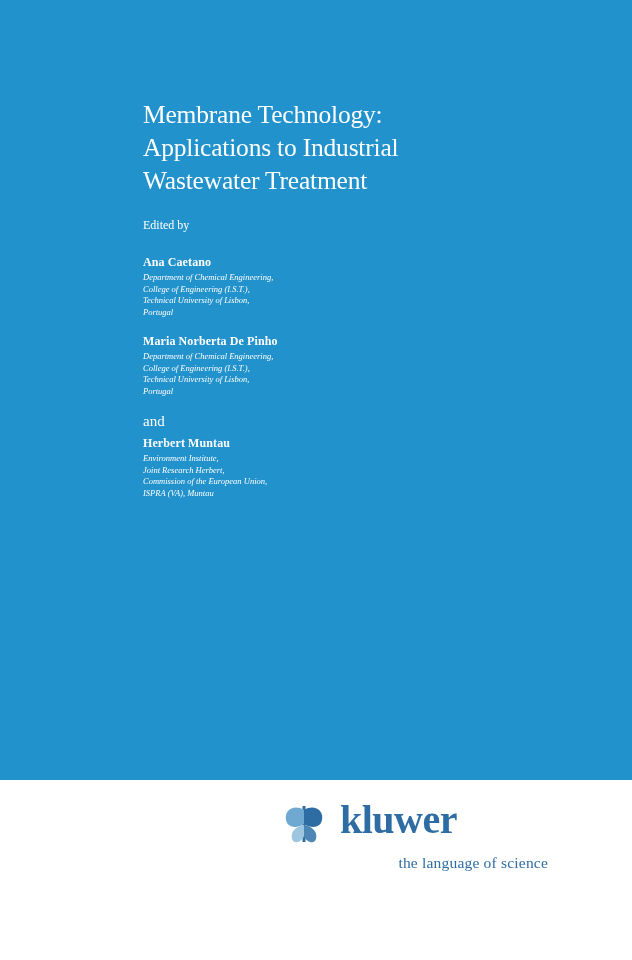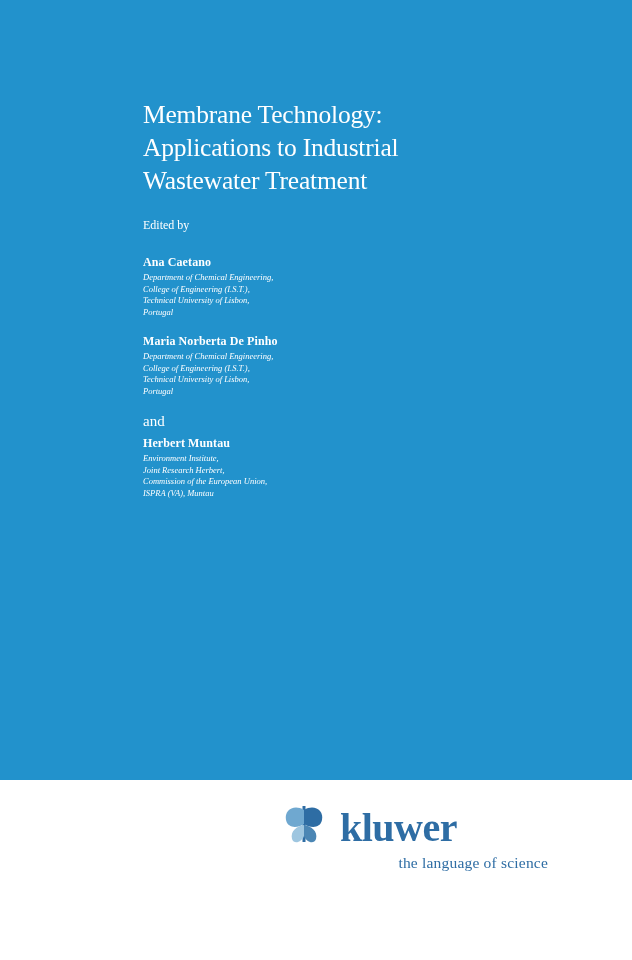--- a/index.html
+++ b/index.html
@@ -84,21 +84,21 @@
   }
   .logo-area {
     position: absolute;
     left: 280px;
     top: 800px;
     width: 300px;
     height: 90px;
   }
   .logo-row {
     display: flex;
-    align-items: flex-end;
+    align-items: flex-start;
     gap: 12px;
   }
   .logo-mark {
     width: 48px;
     height: 48px;
     flex: 0 0 48px;
   }
   .logo-word {
     color: #2e6da4;
     font-size: 40px;

